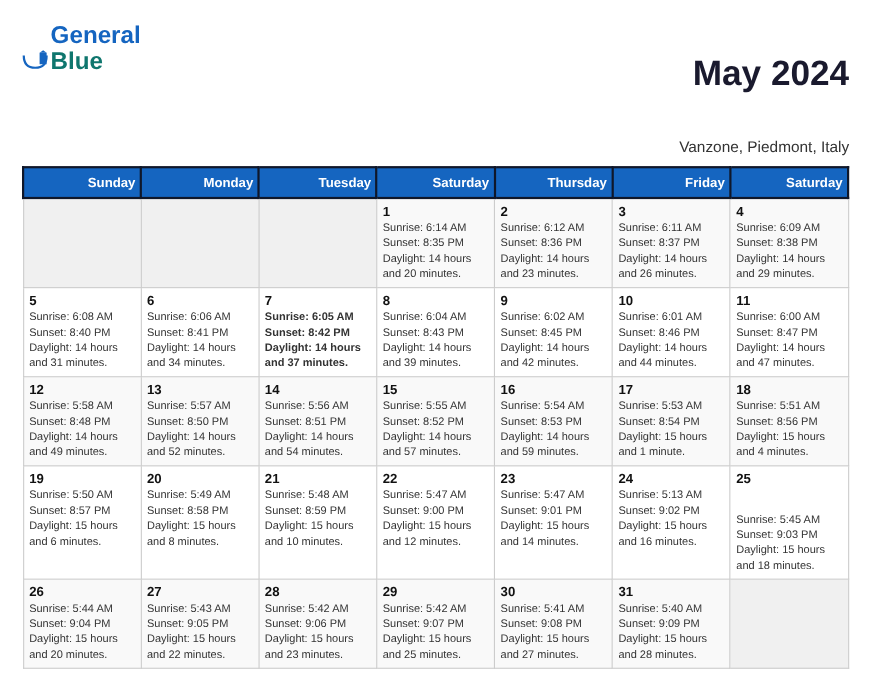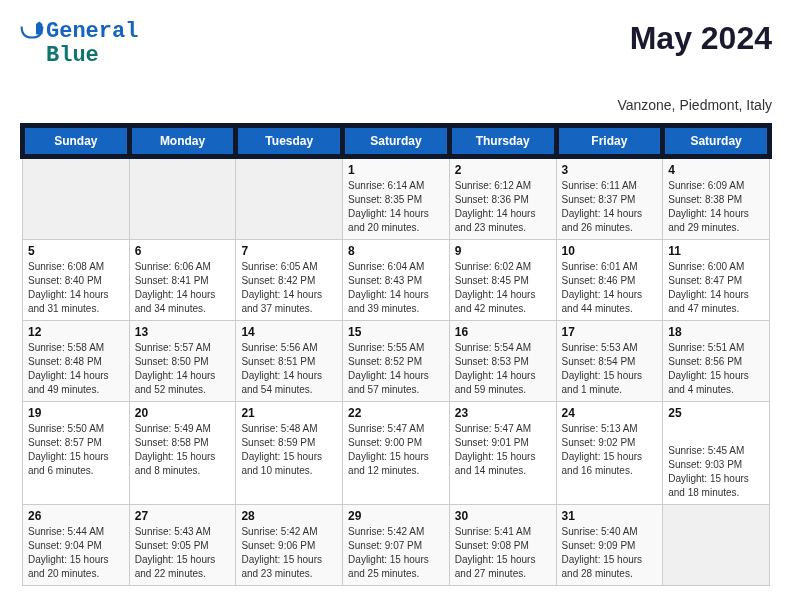--- a/index.html
+++ b/index.html
@@ -11,22 +11,21 @@
       padding: 20px;
     }
     .header {
       display: flex;
       justify-content: space-between;
       align-items: flex-start;
       margin-bottom: 10px;
     }
     .logo {
       display: flex;
-      align-items: flex-start;
-      font-family: Liberation Mono, monospace;
+      align-items: flex-end;
     }
     .logo-text {
       font-size: 22px;
       font-weight: bold;
       color: #1a1a2e;
       line-height: 1.1;
     }
     .logo-text span {
       color: #1565c0;
     }
@@ -35,39 +34,40 @@
       height: 24px;
       margin-right: 2px;
     }
     .title-block {
       text-align: right;
     }
     .month-title {
       font-size: 32px;
       font-weight: bold;
       color: #1a1a2e;
+      margin-top: 28px;
     }
     .subtitle {
       font-size: 14px;
       color: #333;
       margin-top: 40px;
     }
     table {
       width: 100%;
       border-collapse: collapse;
       font-size: 11px;
     }
     thead tr th {
       background-color: #1565c0;
       color: #fff;
-      text-align: center;
+      text-align: right;
       padding: 6px 4px;
       font-size: 12px;
       font-weight: bold;
-      border: 5px solid #0f172a;
+      border: 2px solid #0f172a;
     }
     tbody tr td {
       border: 1px solid #ccc;
       vertical-align: top;
       padding: 4px 5px;
       width: calc(100% / 7);
       height: 80px;
       background: #fff;
     }
     tbody tr:nth-child(odd) td {
@@ -168,21 +168,21 @@
         </td>
         <td>
           <div class="day-num">6</div>
           <div class="day-info" style="white-space: pre-line;">Sunrise: 6:06 AM
 Sunset: 8:41 PM
 Daylight: 14 hours
 and 34 minutes.</div>
         </td>
         <td>
           <div class="day-num">7</div>
-          <div class="day-info" style="white-space: pre-line;">Sunrise: 6:05 AM
+          <div class="day-info" style="white-space: pre-line; font-weight: bold;">Sunrise: 6:05 AM
 Sunset: 8:42 PM
 Daylight: 14 hours
 and 37 minutes.</div>
         </td>
         <td>
           <div class="day-num">8</div>
           <div class="day-info" style="white-space: pre-line;">Sunrise: 6:04 AM
 Sunset: 8:43 PM
 Daylight: 14 hours
 and 39 minutes.</div>

